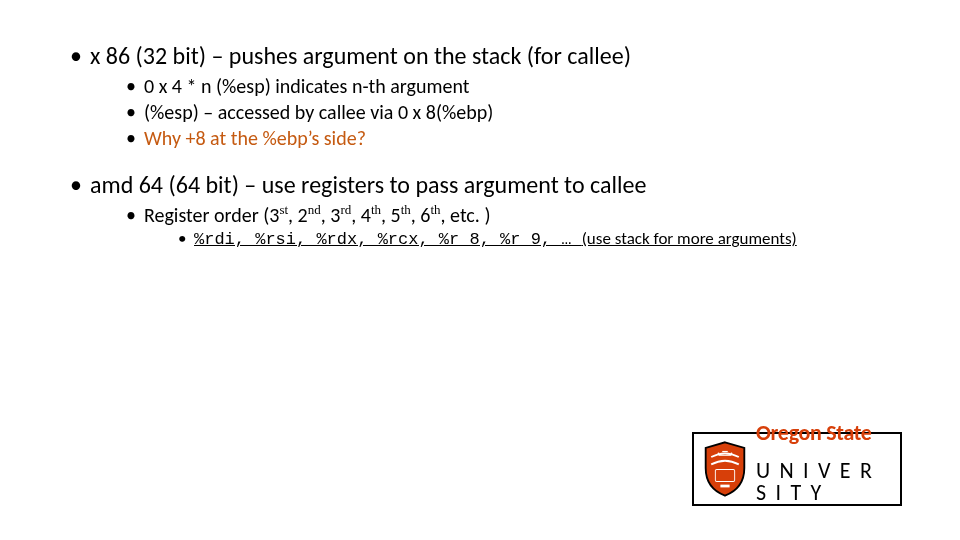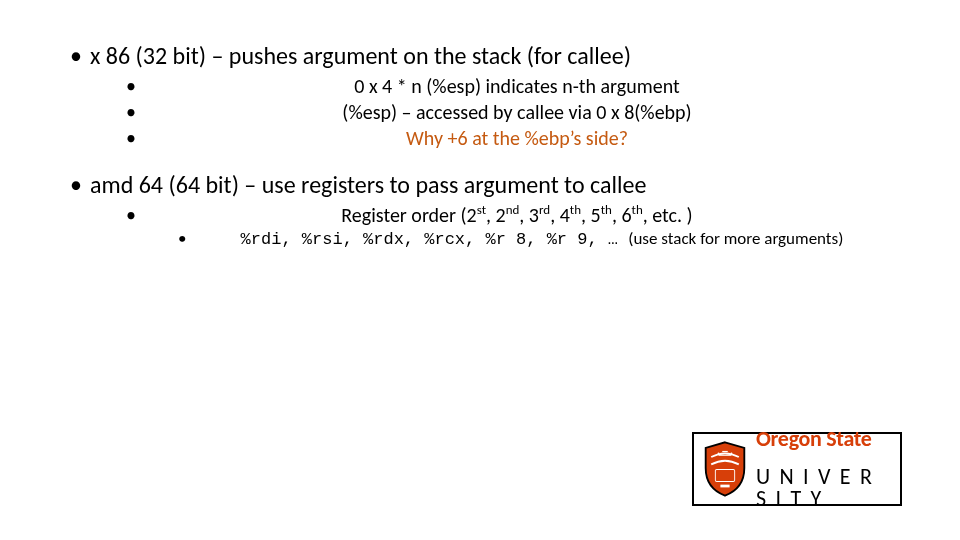--- a/index.html
+++ b/index.html
@@ -42,21 +42,20 @@
   ul.lvl1 > li::before {
     content: "•";
     position: absolute;
     left: 0;
     top: 0;
   }
   ul.lvl2 {
     list-style: none;
     padding: 0;
     margin: 2px 0 18px 36px;
-    text-align: center;
   }
   ul.lvl2 > li {
     font-size: 20px;
     line-height: 1.3;
     margin: 0;
     padding-left: 18px;
     position: relative;
   }
   ul.lvl2 > li::before {
     content: "•";
@@ -67,30 +66,31 @@
   ul.lvl3 {
     list-style: none;
     padding: 0;
     margin: 0 0 4px 34px;
   }
   ul.lvl3 > li {
     font-size: 17px;
     line-height: 1.3;
     padding-left: 16px;
     position: relative;
+    text-decoration: underline;
   }
   ul.lvl3 > li::before {
     content: "•";
     position: absolute;
     left: 0;
     top: 0;
   }
   .accent { color: #c55a11; }
   .mono { font-family: Consolas, "Courier New", monospace; font-size: 17px; }
-  sup { font-size: 0.65em; vertical-align: super; line-height: 0; }
+  sup { font-size: 0.65em; vertical-align: super; line-height: 0; font-family: Liberation Serif, serif; }
   
   .logo {
     position: absolute;
     right: 58px;
     bottom: 34px;
     width: 210px;
     height: 74px;
     border: 2px solid #000;
     background: #fff;
     box-sizing: border-box;
@@ -102,21 +102,21 @@
     display: flex;
     align-items: center;
     justify-content: center;
     padding: 4px 2px 4px 6px;
     box-sizing: border-box;
   }
   .logo .txt {
     flex: 1;
     display: flex;
     flex-direction: column;
-    justify-content: center;
+    justify-content: flex-end;
     padding-left: 4px;
   }
   .logo .l1 {
     color: #d73f09;
     font-weight: 700;
     font-size: 22px;
     line-height: 1;
     letter-spacing: -0.3px;
   }
   .logo .l2 {
@@ -133,29 +133,29 @@
 
 <div class="slide">
 
 
   <ul class="lvl1">
     <li>
       <span>x 86 (32 bit) – pushes argument on the stack (for callee)</span>
       <ul class="lvl2">
         <li>0 x 4 * n (%esp) indicates n-th argument</li>
         <li>(%esp) – accessed by callee via 0 x 8(%ebp)</li>
-        <li><span class="accent"> Why +6 at the %ebp’s side?</span></li>
+        <li><span class="accent"> Why +8 at the %ebp’s side?</span></li>
       </ul>
     </li>
 
     <li>
       <span>amd 64 (64 bit) – use registers to pass argument to callee</span>
       <ul class="lvl2">
         <li>
-          <span>Register order (2</span><sup>st</sup><span>, 2</span><sup>nd</sup><span>, 3</span><sup>rd</sup><span>, 4</span><sup>th</sup><span>, 5</span><sup>th</sup><span>, 6</span><sup>th</sup><span>, etc. )</span>
+          <span>Register order (3</span><sup>st</sup><span>, 2</span><sup>nd</sup><span>, 3</span><sup>rd</sup><span>, 4</span><sup>th</sup><span>, 5</span><sup>th</sup><span>, 6</span><sup>th</sup><span>, etc. )</span>
           <ul class="lvl3">
             <li>
               <span class="mono">%rdi, %rsi, %rdx, %rcx, %r 8, %r 9, … </span><span>(use stack for more arguments)</span>
             </li>
           </ul>
         </li>
       </ul>
     </li>
   </ul>
 

